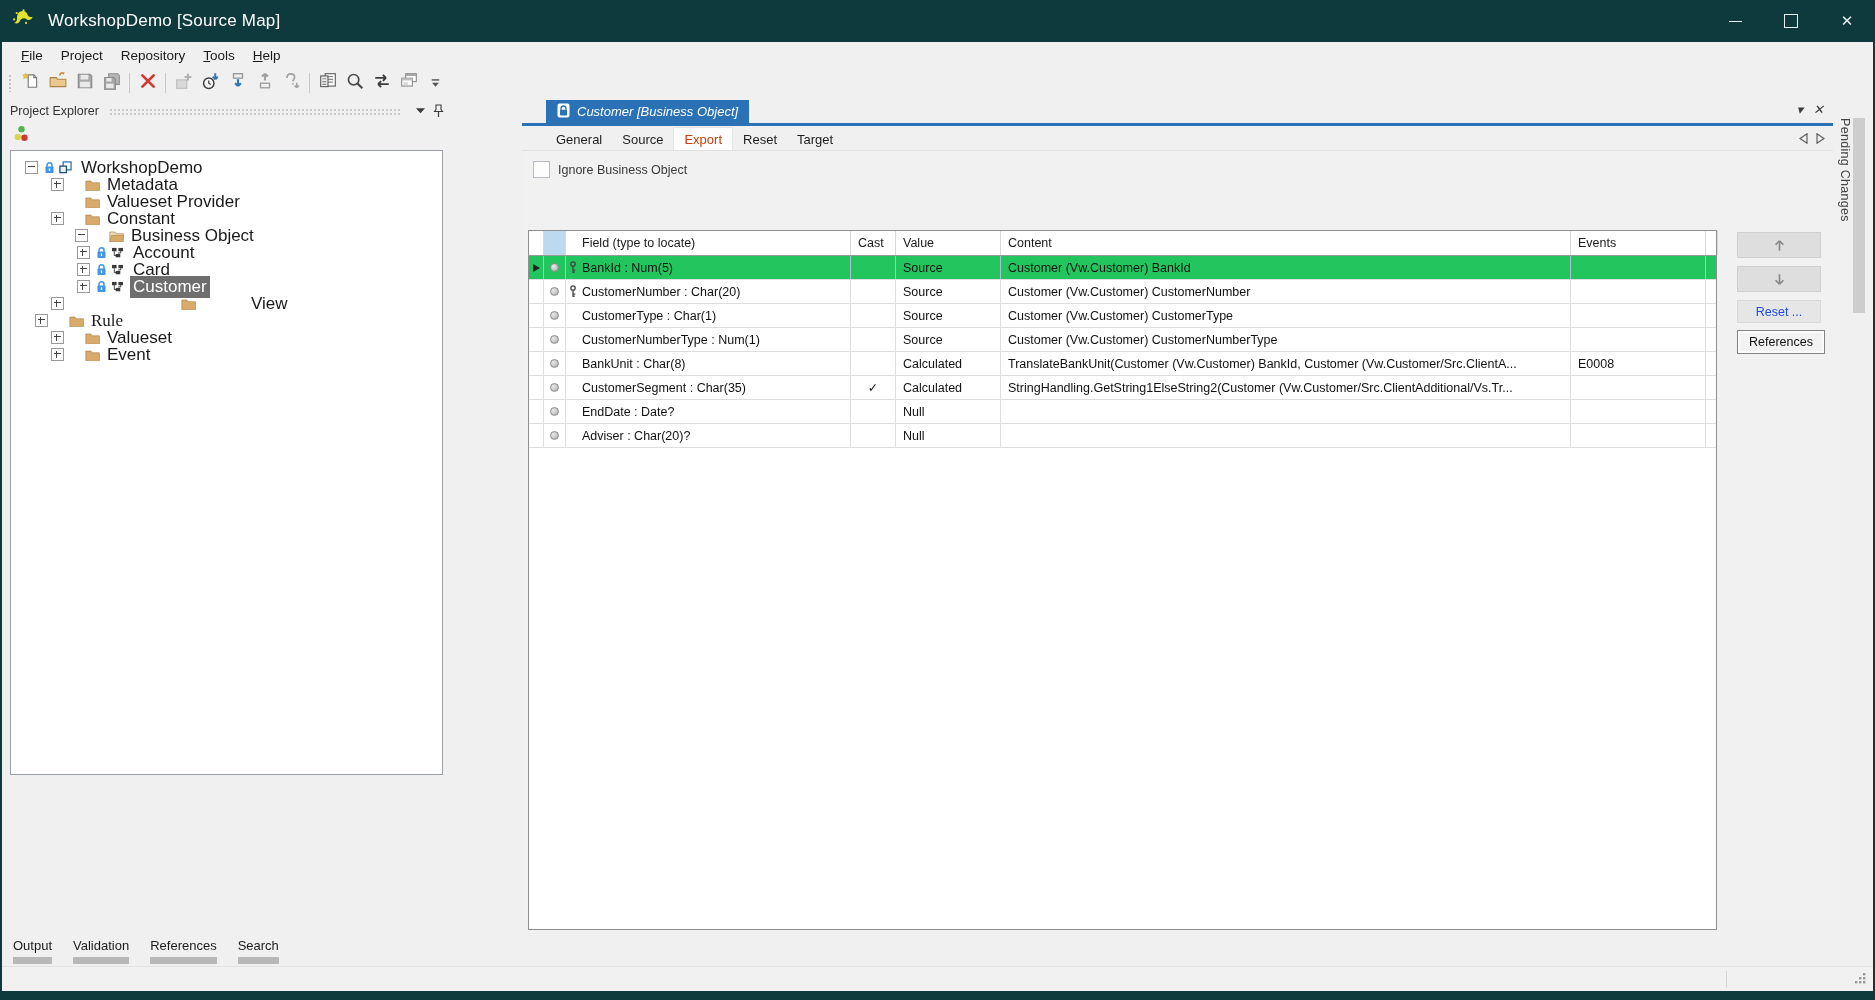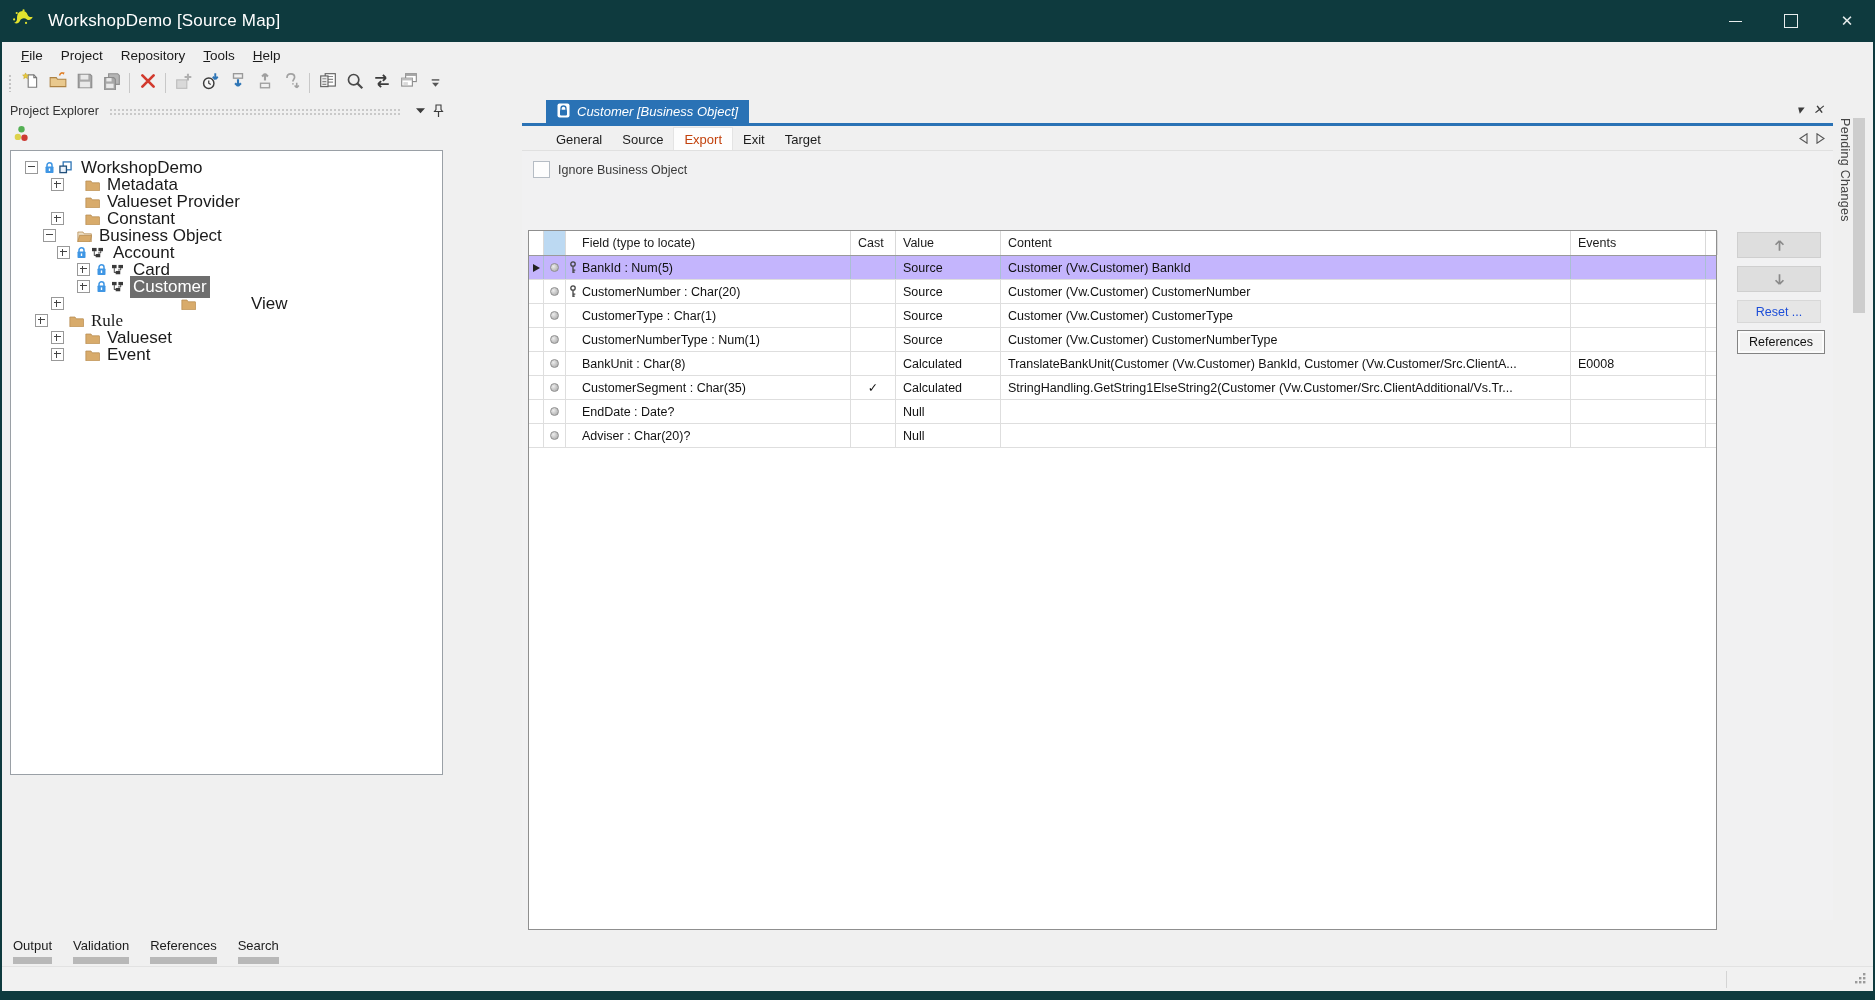--- a/index.html
+++ b/index.html
@@ -56,21 +56,21 @@
   .cb-row{position:absolute;left:11px;top:10px;display:flex;align-items:center;}
   .cb-box{width:15px;height:15px;background:#fdfdfd;border:1px solid #b5bcc4;margin-right:8px;}
   .cb-label{font-size:12.5px;color:#3a3a3a;}
   
   .grid{position:absolute;left:6px;top:130px;width:1189px;height:700px;background:#fff;border:1px solid #8f8f8f;box-sizing:border-box;}
   .g-head{display:flex;height:24px;border-bottom:1px solid #9a9a9a;background:#fff;}
   .g-hcell{border-right:1px solid #d9d9d9;font-size:12.5px;display:flex;align-items:center;box-sizing:border-box;padding-left:7px;white-space:nowrap;overflow:hidden;}
   .g-hcell.c2{padding-left:16px;}
   .g-hcell.hl{background:#bcd9f2;}
   .g-row{display:flex;height:23px;border-bottom:1px solid #dedede;background:#fff;}
-  .g-row.sel{background:#c4b5fd;}
+  .g-row.sel{background:#22c55e;}
   .g-cell{border-right:1px solid #dedede;font-size:12.5px;display:flex;align-items:center;box-sizing:border-box;padding-left:7px;white-space:nowrap;overflow:hidden;color:#111;}
   .g-row.sel .g-cell{border-right-color:#aabfd4;}
   .g-cell.center{justify-content:center;padding-left:0;}
   .rowptr{width:0;height:0;border-left:7px solid #222;border-top:4.5px solid transparent;border-bottom:4.5px solid transparent;}
   .gdot{width:9px;height:9px;border-radius:50%;background:radial-gradient(circle at 35% 35%,#ececec,#a2a2a2);border:1px solid #8f8f8f;box-sizing:border-box;}
   .keyslot{width:13px;flex:none;display:flex;align-items:center;}
   
   .side-btn{position:absolute;left:1215px;width:84px;display:flex;align-items:center;justify-content:center;font-size:12.5px;box-sizing:border-box;}
   .sb-up{top:132px;height:26px;background:#dedede;border:1px solid #cfcfcf;}
   .sb-down{top:166px;height:26px;background:#dedede;border:1px solid #cfcfcf;}
@@ -300,32 +300,32 @@
         <div class="trow" style="padding-left: 40px;">
           <span class="exp plus"></span>
           <span class="slot-state"></span>
           <span class="slot-icon">
             <svg width="15" height="12" viewBox="0 0 16 13">
               <path d="M.8 2.2h5.6l1.2 1.9h7.6c.3 0 .6.3.6.6v7.5c0 .3-.3.6-.6.6H.8z" fill="#d8ab6b" stroke="#b68a4e" stroke-width=".8"></path>
             </svg>
           </span>
           <span class="tlabel">Constant</span>
         </div>
-        <div class="trow" style="padding-left: 32px;">
+        <div class="trow" style="padding-left: 32px; margin-left: 32px;">
           <span class="exp "></span>
           <span class="slot-state"></span>
           <span class="slot-icon">
             <svg width="15" height="12" viewBox="0 0 16 13">
               <path d="M.8 2.2h5.6l1.2 1.9h7.8v8.7H.8z" fill="#ecdfc6" stroke="#b68a4e" stroke-width=".8"></path>
               <path d="M2.6 5.8h13.2l-1.9 7H.8z" fill="#d8ab6b" stroke="#b68a4e" stroke-width=".8"></path>
             </svg>
           </span>
           <span class="tlabel">Business Object</span>
         </div>
-        <div class="trow" style="padding-left: 46px;">
+        <div class="trow" style="padding-left: 66px;">
           <span class="exp plus"></span>
           <span class="slot-state">
             <svg width="11" height="13" viewBox="0 0 11 13">
               <path d="M3 6V4.2a2.5 2.5 0 0 1 5 0V6" fill="none" stroke="#3f96e4" stroke-width="1.5"></path>
               <rect x="1.5" y="5.5" width="8" height="6.5" rx="0.8" fill="#3f96e4"></rect>
               <rect x="4.8" y="7.4" width="1.4" height="2.6" fill="#fff"></rect>
             </svg>
           </span>
           <span class="slot-icon">
             <svg width="13" height="11" viewBox="0 0 14 12">
@@ -433,21 +433,21 @@
       <div class="doc-tab-btns">
         <span class="g">▾</span>
         <span class="g">✕</span>
       </div>
     </div>
     <div class="doc-blueline"></div>
     <div class="subtabs" id="subtabs">
         <span class="subtab">General</span>
         <span class="subtab">Source</span>
         <span class="subtab sel">Export</span>
-        <span class="subtab">Exit</span>
+        <span class="subtab">Reset</span>
         <span class="subtab">Target</span>
       </div>
     <div class="subtab-nav">
       <span><svg width="9" height="11" viewBox="0 0 9 11">
             <path d="M8 .8v9.4L1 5.5z" fill="none" stroke="#555" stroke-width="1.1"></path>
           </svg></span>
       <span><svg width="9" height="11" viewBox="0 0 9 11">
             <path d="M1 .8v9.4L8 5.5z" fill="none" stroke="#555" stroke-width="1.1"></path>
           </svg></span>
     </div>

